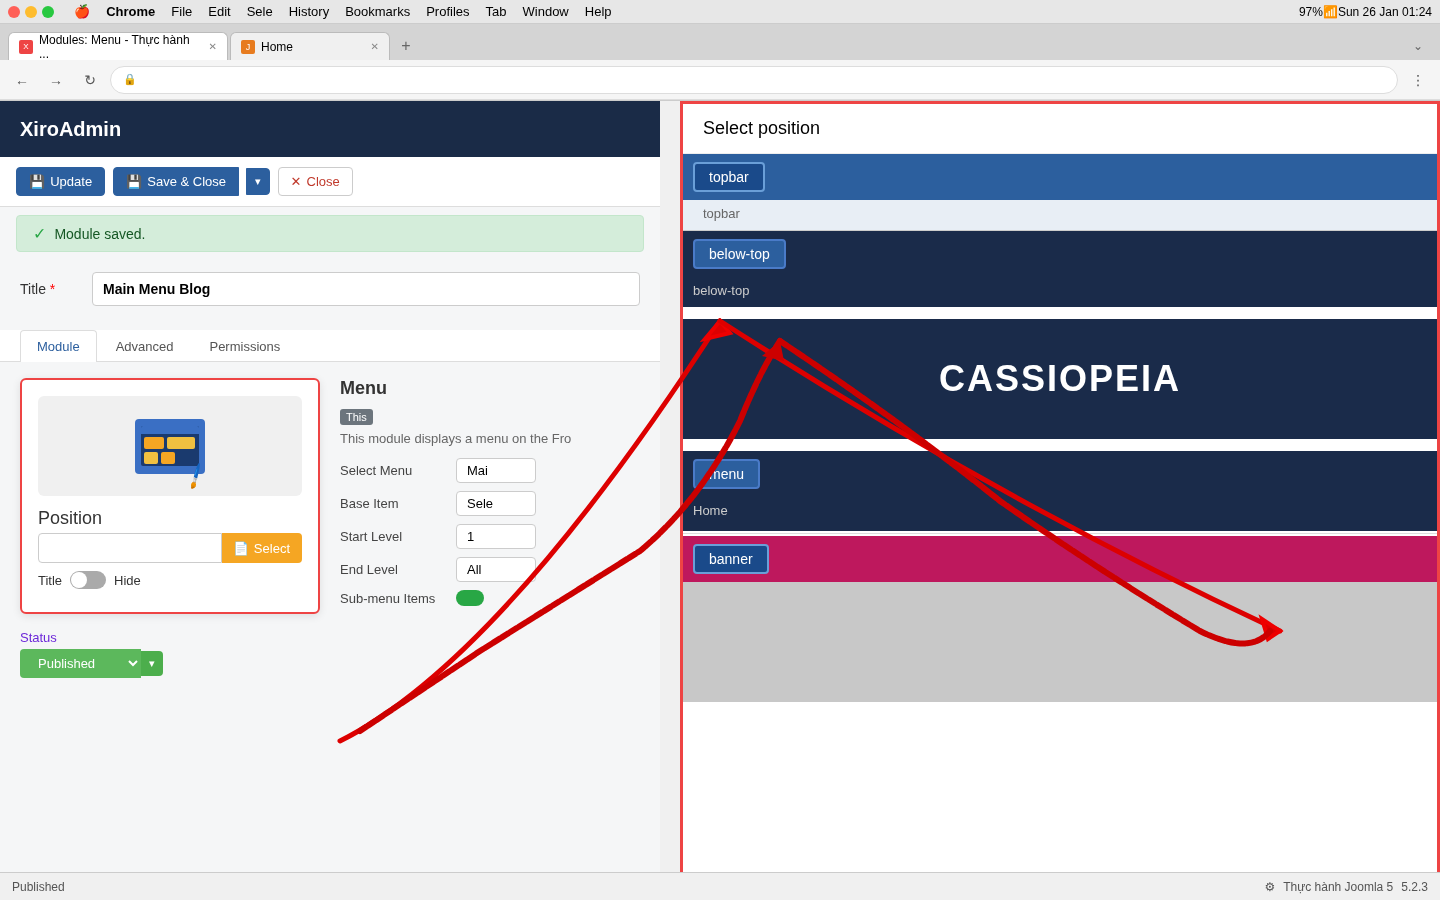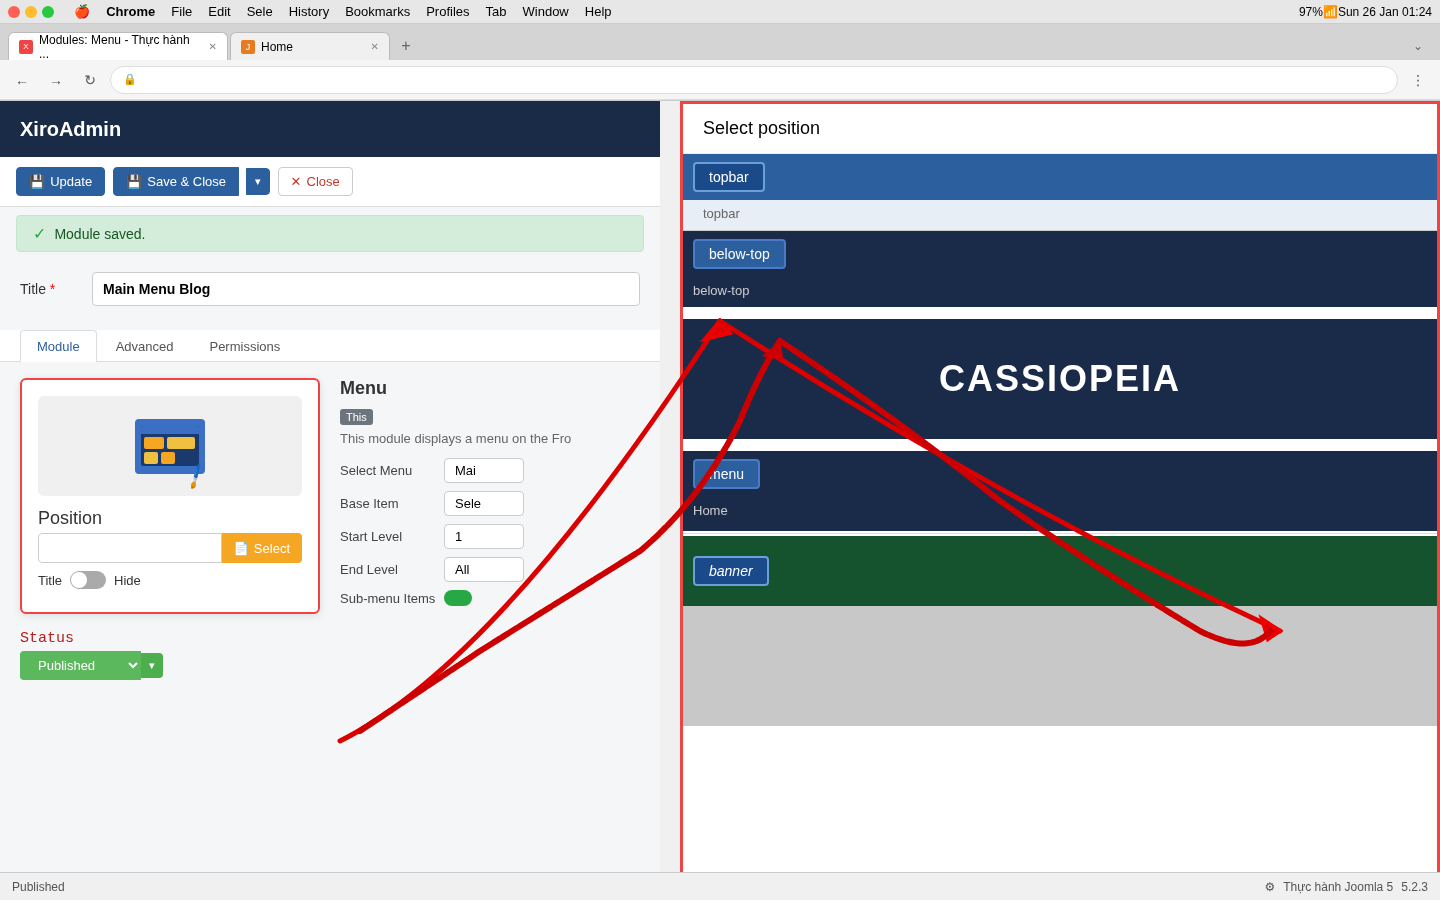--- a/index.html
+++ b/index.html
@@ -303,21 +303,21 @@
       cursor: pointer;
     }
     .toggle-knob {
       width: 16px; height: 16px;
       background: white;
       border-radius: 50%;
       position: absolute;
       top: 1px; left: 1px;
     }
     .hide-label { font-size: 13px; color: #333; }
-    .status-label { font-size: 15px; color: #b91c1c; margin-bottom: 4px; font-family: Liberation Mono, monospace; }
+    .status-label { font-size: 13px; color: #6d28d9; margin-bottom: 4px; }
     .status-select {
       display: flex;
       align-items: center;
       gap: 0;
     }
     .status-dropdown {
       background: #5cb85c;
       color: white;
       border: none;
       padding: 6px 14px;
@@ -427,21 +427,21 @@
     .module-desc {
       font-size: 13px;
       color: #666;
       margin-bottom: 12px;
     }
 
     .field-row {
       display: flex;
       align-items: center;
       margin-bottom: 8px;
-      gap: 4px;
+      gap: 16px;
     }
     .field-label { font-size: 13px; color: #444; min-width: 100px; }
     .field-value {
       background: #fff;
       border: 1px solid #ccc;
       border-radius: 4px;
       padding: 4px 10px;
       font-size: 13px;
       min-width: 80px;
     }
@@ -676,21 +676,21 @@
 
     <div style="background:#1a2b4a; padding:8px 10px;">
       <a class="sp-position-btn blue">menu</a>
     </div>
     <div style="background:#1a2b4a; padding:4px 10px 12px 10px;">
       <span style="color:#ccc;font-size:13px;">Home</span>
     </div>
 
     <div class="sp-divider"></div>
 
-    <div style="background:#14532d; padding:20px 10px;font-style:italic;">
+    <div style="background:#be185d; padding:8px 10px;">
       <a class="sp-position-btn selected">banner</a>
     </div>
 
     <div class="banner-area" style="height:120px;"></div>
   </div>
 
   <svg class="red-arrow-overlay" viewBox="0 0 1440 800" xmlns="http://www.w3.org/2000/svg">
 
     <g stroke="#e00" stroke-width="4" fill="none" stroke-linecap="round">
 

